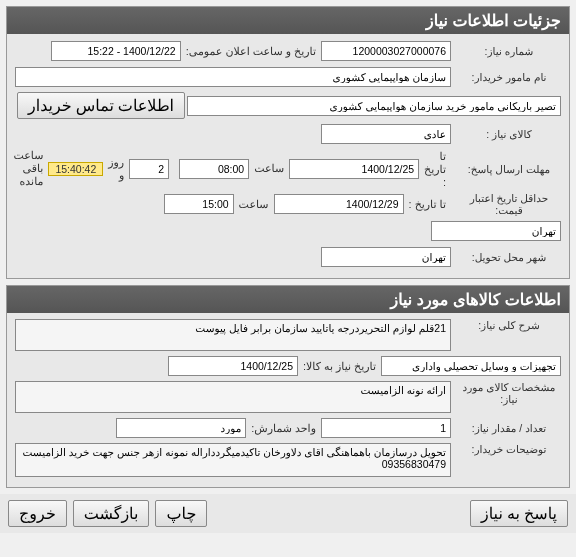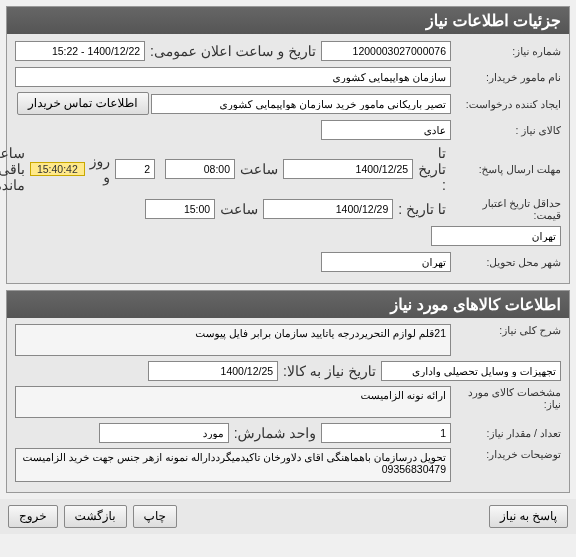--- a/index.html
+++ b/index.html
@@ -27,30 +27,30 @@
   padding: 6px 8px;
 }
 .row {
   display: flex;
   align-items: center;
   margin-bottom: 4px;
   min-height: 22px;
 }
 .label {
   width: 110px;
-  text-align: right;
+  text-align: center;
   padding-left: 6px;
   font-size: 10.5px;
   color: #333;
   flex-shrink: 0;
 }
 .label-sm {
   width: auto;
   padding: 0 5px;
-  font-size: 14px;
+  font-size: 11px;
 }
 input.field, .field {
   background: #fff;
   border: 1px solid #888;
   padding: 2px 4px;
   font-size: 10.5px;
   font-family: Tahoma, Arial;
   height: 20px;
   direction: rtl;
 }
@@ -63,21 +63,21 @@
 .w-xs { width: 40px; }
 textarea.field {
   height: 32px;
   resize: none;
   width: 100%;
 }
 .btn {
   background: linear-gradient(to bottom, #f8f8f8, #ddd);
   border: 1px solid #888;
   padding: 3px 10px;
-  font-size: 12px;
+  font-size: 16px;
   font-family: Tahoma;
   cursor: pointer;
   margin: 0 2px;
   border-radius: 2px;
 }
 .highlight {
   background: #ffe98a;
   border: 1px solid #c9a800;
   padding: 0 6px;
   font-size: 10.5px;
@@ -109,21 +109,20 @@
       <span class="label-sm">تاریخ و ساعت اعلان عمومی:</span>
       <input class="field w-med field-ro" readonly="" value="1400/12/22 - 15:22" style="">
     </div>
 
     <div class="row">
       <span class="label">نام مامور خریدار:</span>
       <input class="field w-long field-ro" readonly="" value="سازمان هواپیمایی کشوری" style="">
     </div>
 
     <div class="row">
-      <span class="label">ایجاد کننده درخواست:</span>
       <input class="field w-long field-ro" readonly="" value="تصیر باریکانی مامور خرید سازمان هواپیمایی کشوری" style="">
       <button class="btn">اطلاعات تماس خریدار</button>
     </div>
 
     <div class="row">
       <span class="label">کالای نیاز :</span>
       <input class="field w-med field-ro" readonly="" value="عادی" style="">
     </div>
 
     <div class="row" style="flex-wrap:nowrap;">

